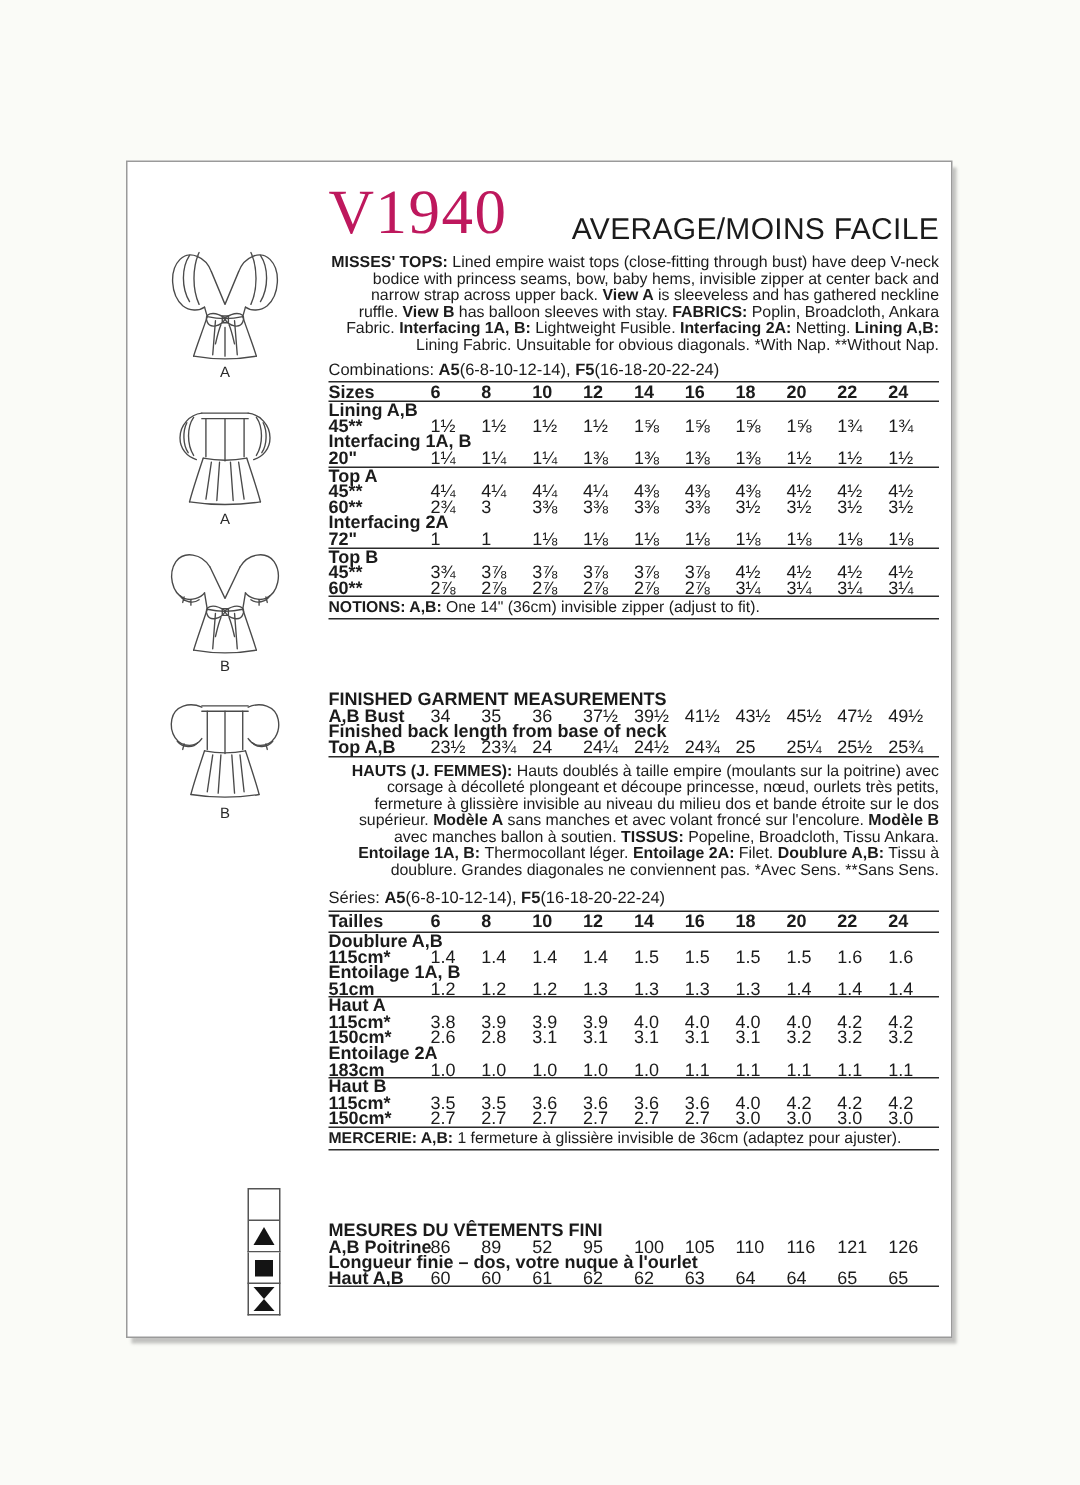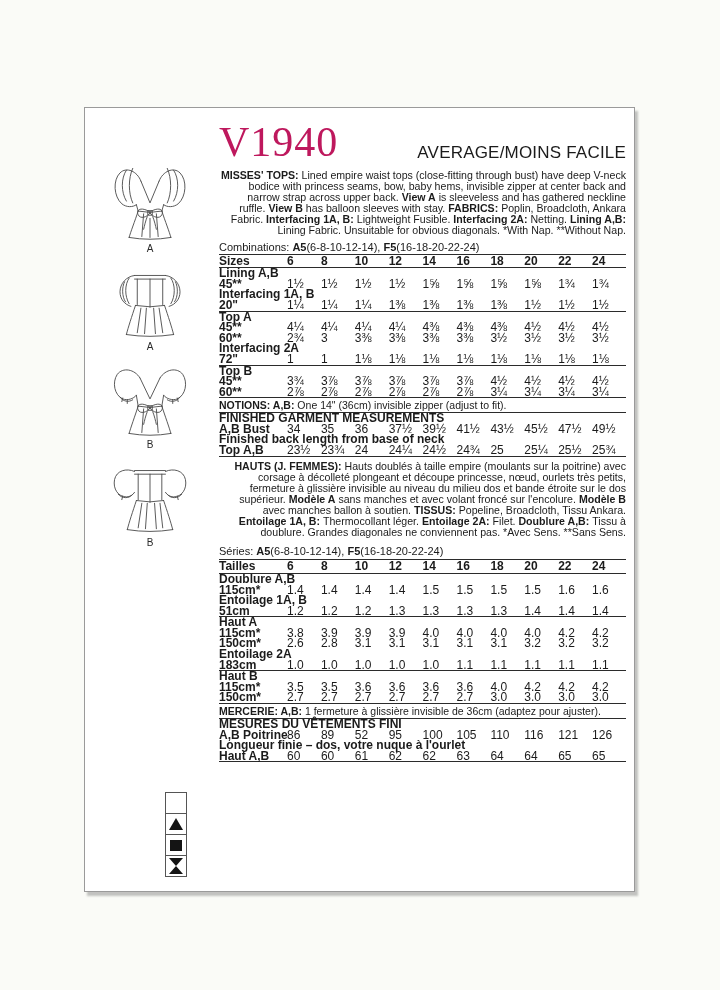--- a/index.html
+++ b/index.html
@@ -13,28 +13,28 @@
   .view{height:94px;margin-bottom:4px;display:flex;flex-direction:column;align-items:center;}
   .view svg{display:block;}
   .view figcaption{font-size:10px;line-height:11px;margin-top:1px;color:#2a2a2a;}
   .view{margin:0 0 4px 0;}
   figure{margin:0;}
   
   .content{position:absolute;left:134px;top:10px;width:407px;}
   .masthead{display:flex;justify-content:space-between;align-items:flex-end;height:46px;margin-bottom:6px;}
   .masthead h1{margin:0;font-family:"Liberation Serif","DejaVu Serif",serif;font-weight:400;
                font-size:42px;line-height:44px;letter-spacing:1px;color:#be185d;}
-  .difficulty{font-size:17px;line-height:16px;padding-bottom:3px;letter-spacing:0.2px;}
+  .difficulty{font-size:20px;line-height:16px;padding-bottom:3px;letter-spacing:0.2px;}
   .desc{margin:0;font-size:10.6px;line-height:11.1px;text-align:right;}
   .fr-desc{margin:4px 0 0 4px;}
   .combo{margin:4px 0 1px 0;font-size:11px;line-height:12px;}
   .series{margin:7px 0 2px 0;}
   
   .tbl{border-top:1.5px solid #2b2b2b;}
-  .tbl.no-top{border-top:none;}
+  .tbl.no-top{border-top:none;margin-top:48px;}
   .tbl.rule-bottom{border-bottom:1.5px solid #2b2b2b;}
   .row{display:grid;grid-template-columns:68px repeat(10,1fr);font-size:12px;line-height:10.6px;}
   .row > span{white-space:nowrap;overflow:visible;}
   .header-row{font-weight:bold;border-bottom:1.5px solid #2b2b2b;padding:1px 0;}
   .section-row{display:block;font-weight:bold;}
   .lbl{font-weight:bold;}
   .grp + .grp{border-top:1.5px solid #2b2b2b;}
   .barline{margin:0;padding:1.5px 0;border-bottom:1.5px solid #2b2b2b;font-size:10.5px;line-height:11px;}
   
   .marks{position:absolute;left:80px;top:684px;width:22px;}

